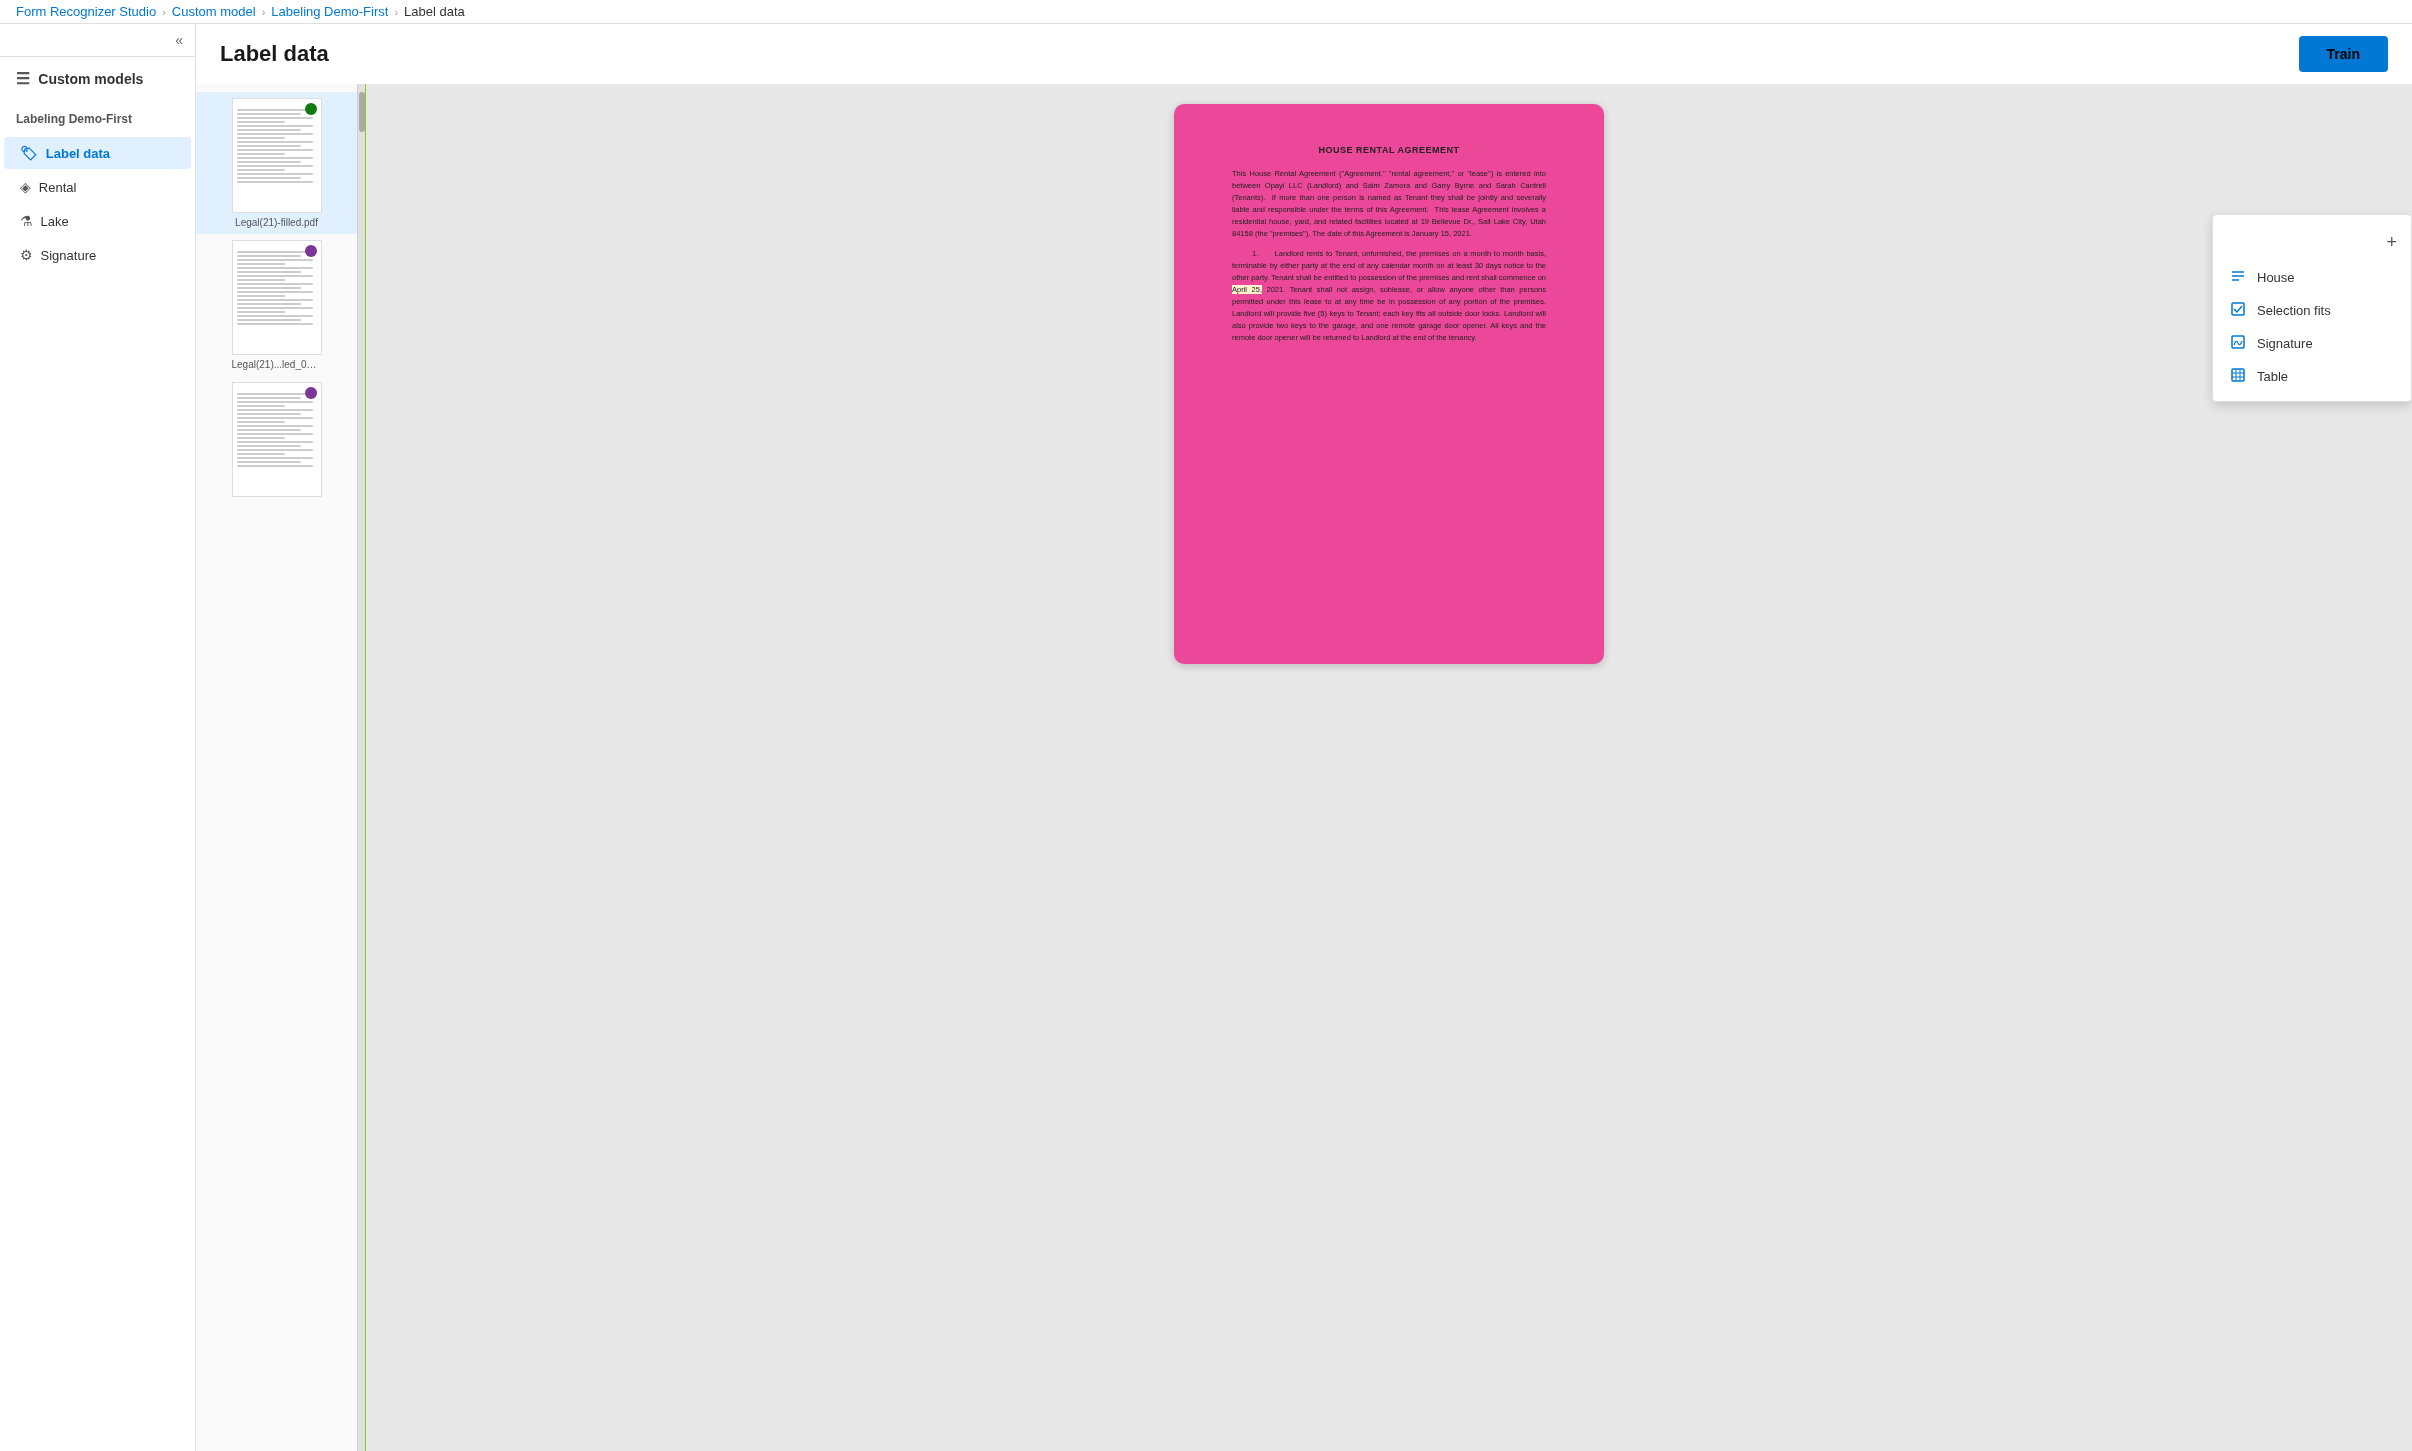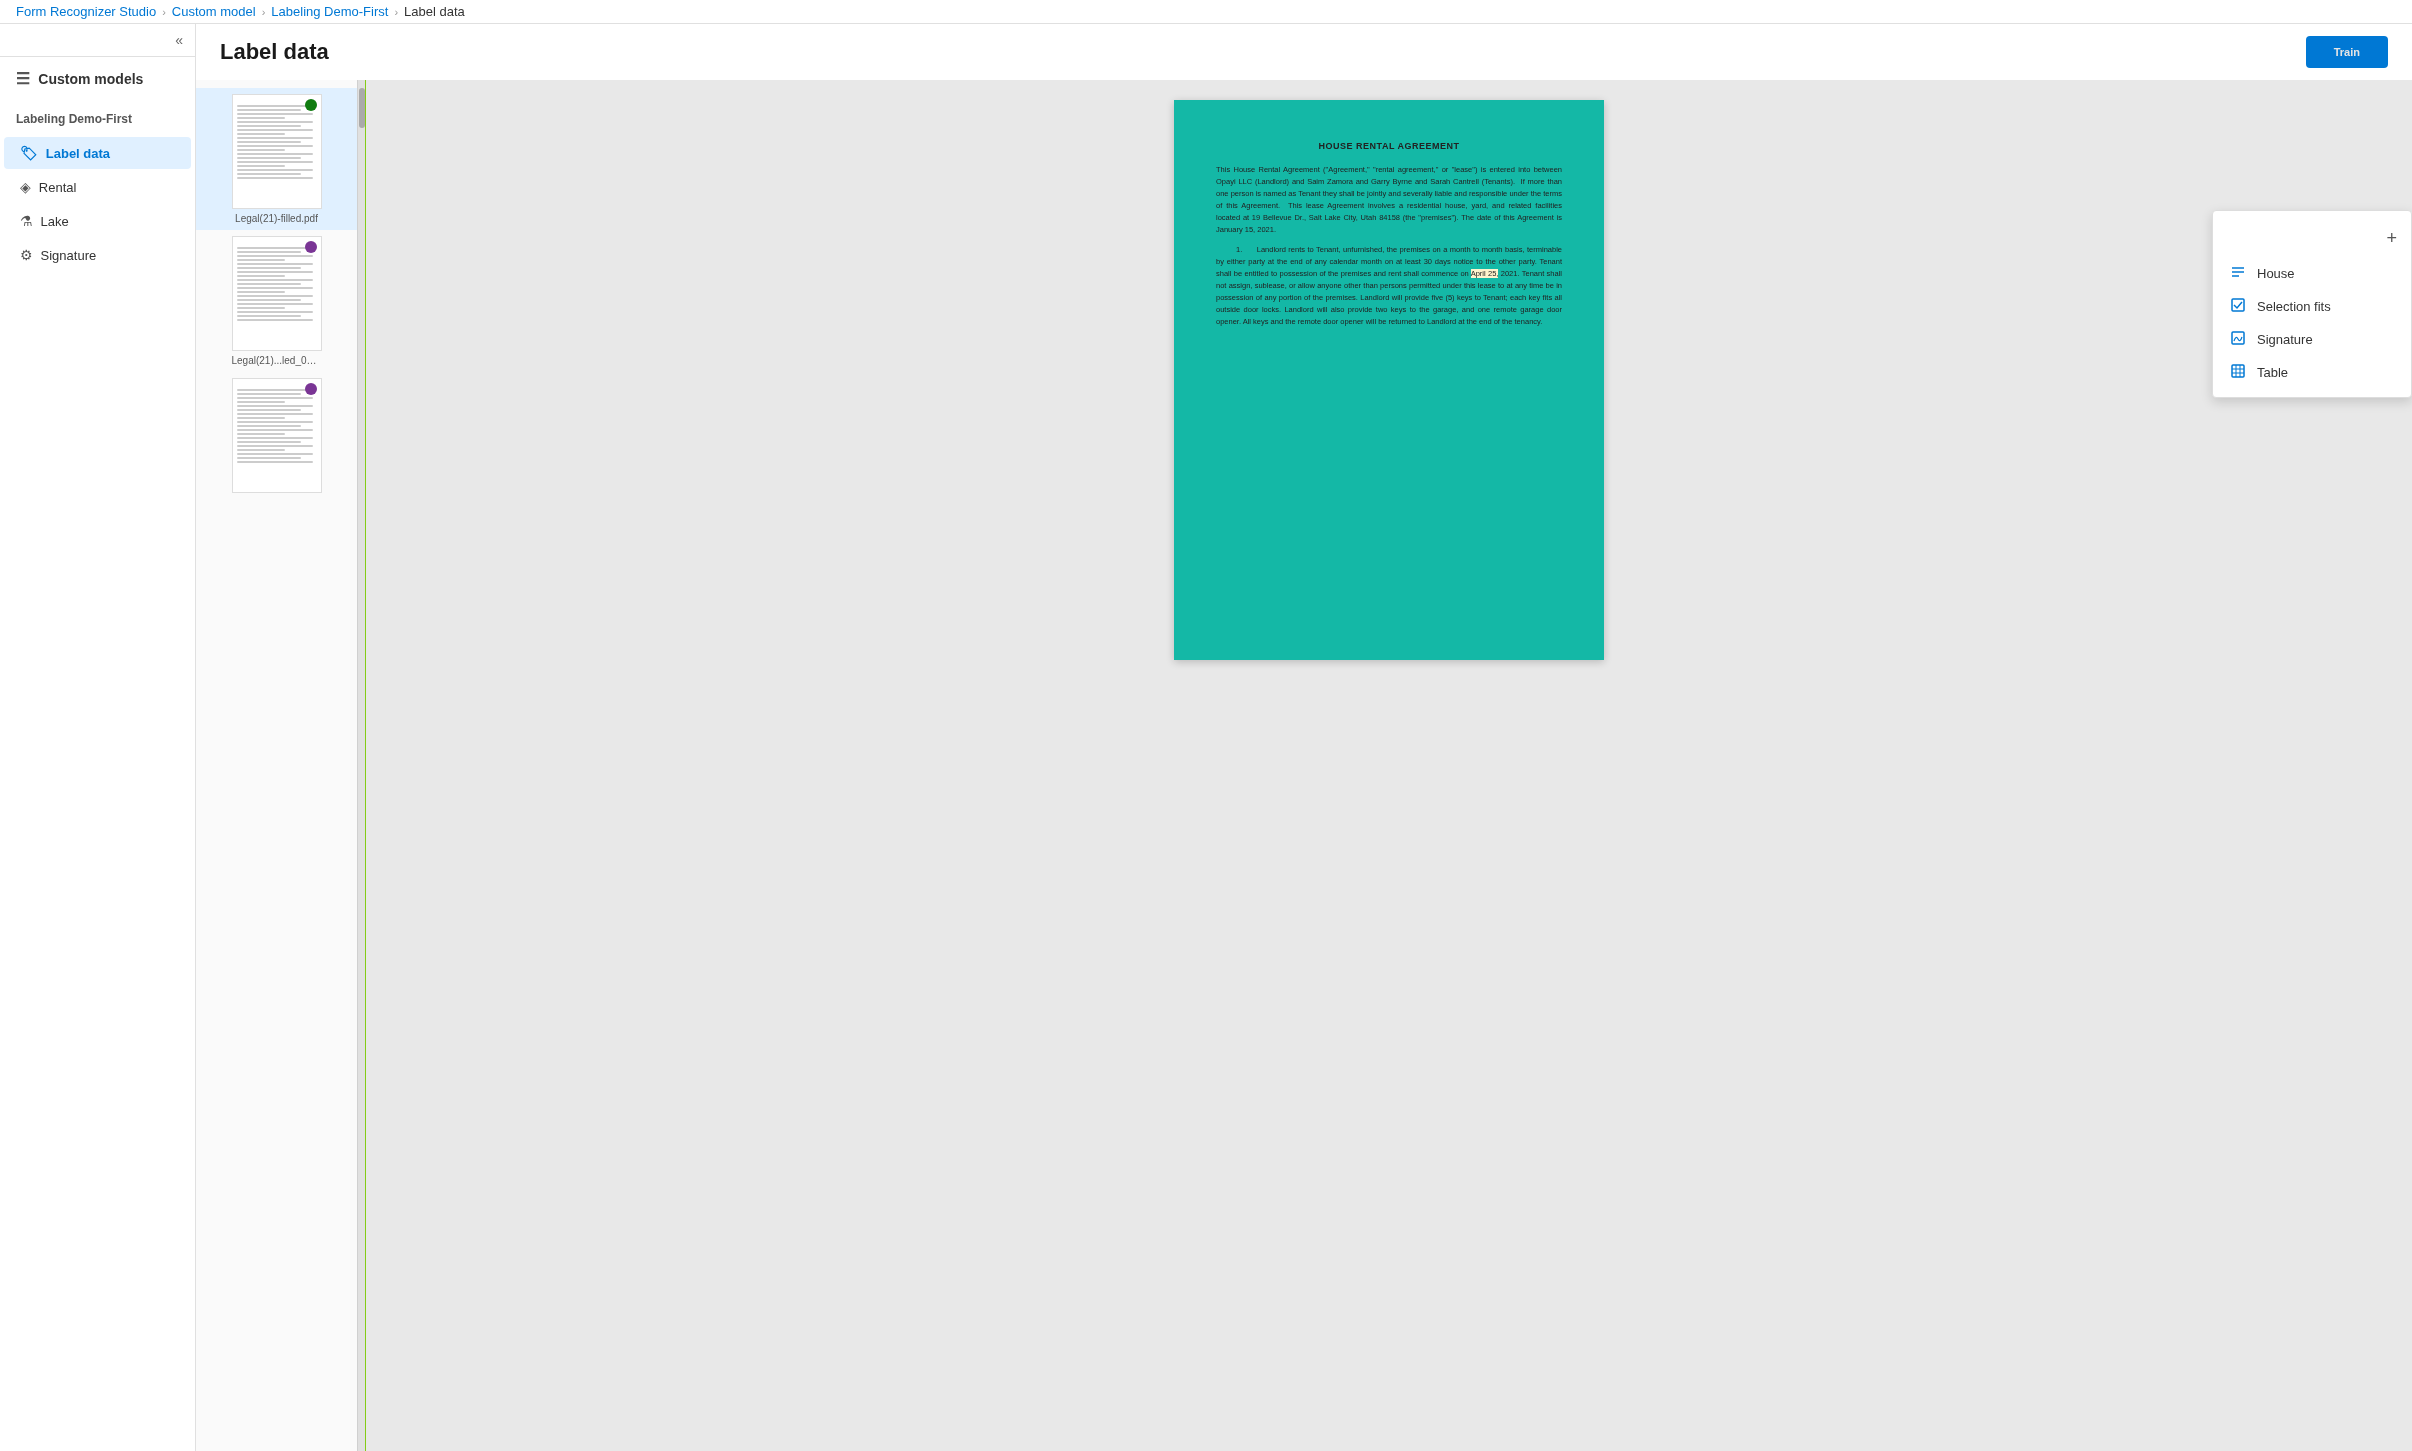--- a/index.html
+++ b/index.html
@@ -110,25 +110,25 @@
       padding: 12px 24px;
       background: #fff;
     }
     .page-title {
       font-size: 22px;
       font-weight: 600;
       color: #1a1a1a;
     }
     .train-button {
       background: #0078d4;
-      color: #e5e5e5;
+      color: #000000;
       border: none;
       border-radius: 4px;
       padding: 10px 28px;
-      font-size: 11px;
+      font-size: 14px;
       font-weight: 600;
       cursor: pointer;
     }
 
     
     .file-list-panel {
       width: 170px;
       border-right: 1px solid #84cc16;
       background: #fafafa;
       display: flex;
@@ -175,28 +175,29 @@
     .document-view {
       flex: 1;
       background: #e8e8e8;
       overflow: auto;
       display: flex;
       align-items: flex-start;
       justify-content: center;
       padding: 20px;
     }
     .document-page {
-      background: #14b8a6;
+      background: #ec4899;
       width: 430px;
       min-height: 560px;
       box-shadow: 0 2px 8px rgba(0,0,0,0.2);
-      padding: 40px 42px;
+      padding: 40px 58px;
       font-size: 8px;
       line-height: 1.5;
       color: #222;
+      border-radius: 10px;
     }
     .doc-title {
       text-align: center;
       font-weight: bold;
       font-size: 9px;
       margin-bottom: 10px;
       letter-spacing: 0.5px;
     }
     .doc-body { font-size: 7.5px; line-height: 1.6; }
     .doc-body p { margin-bottom: 8px; text-align: justify; }

